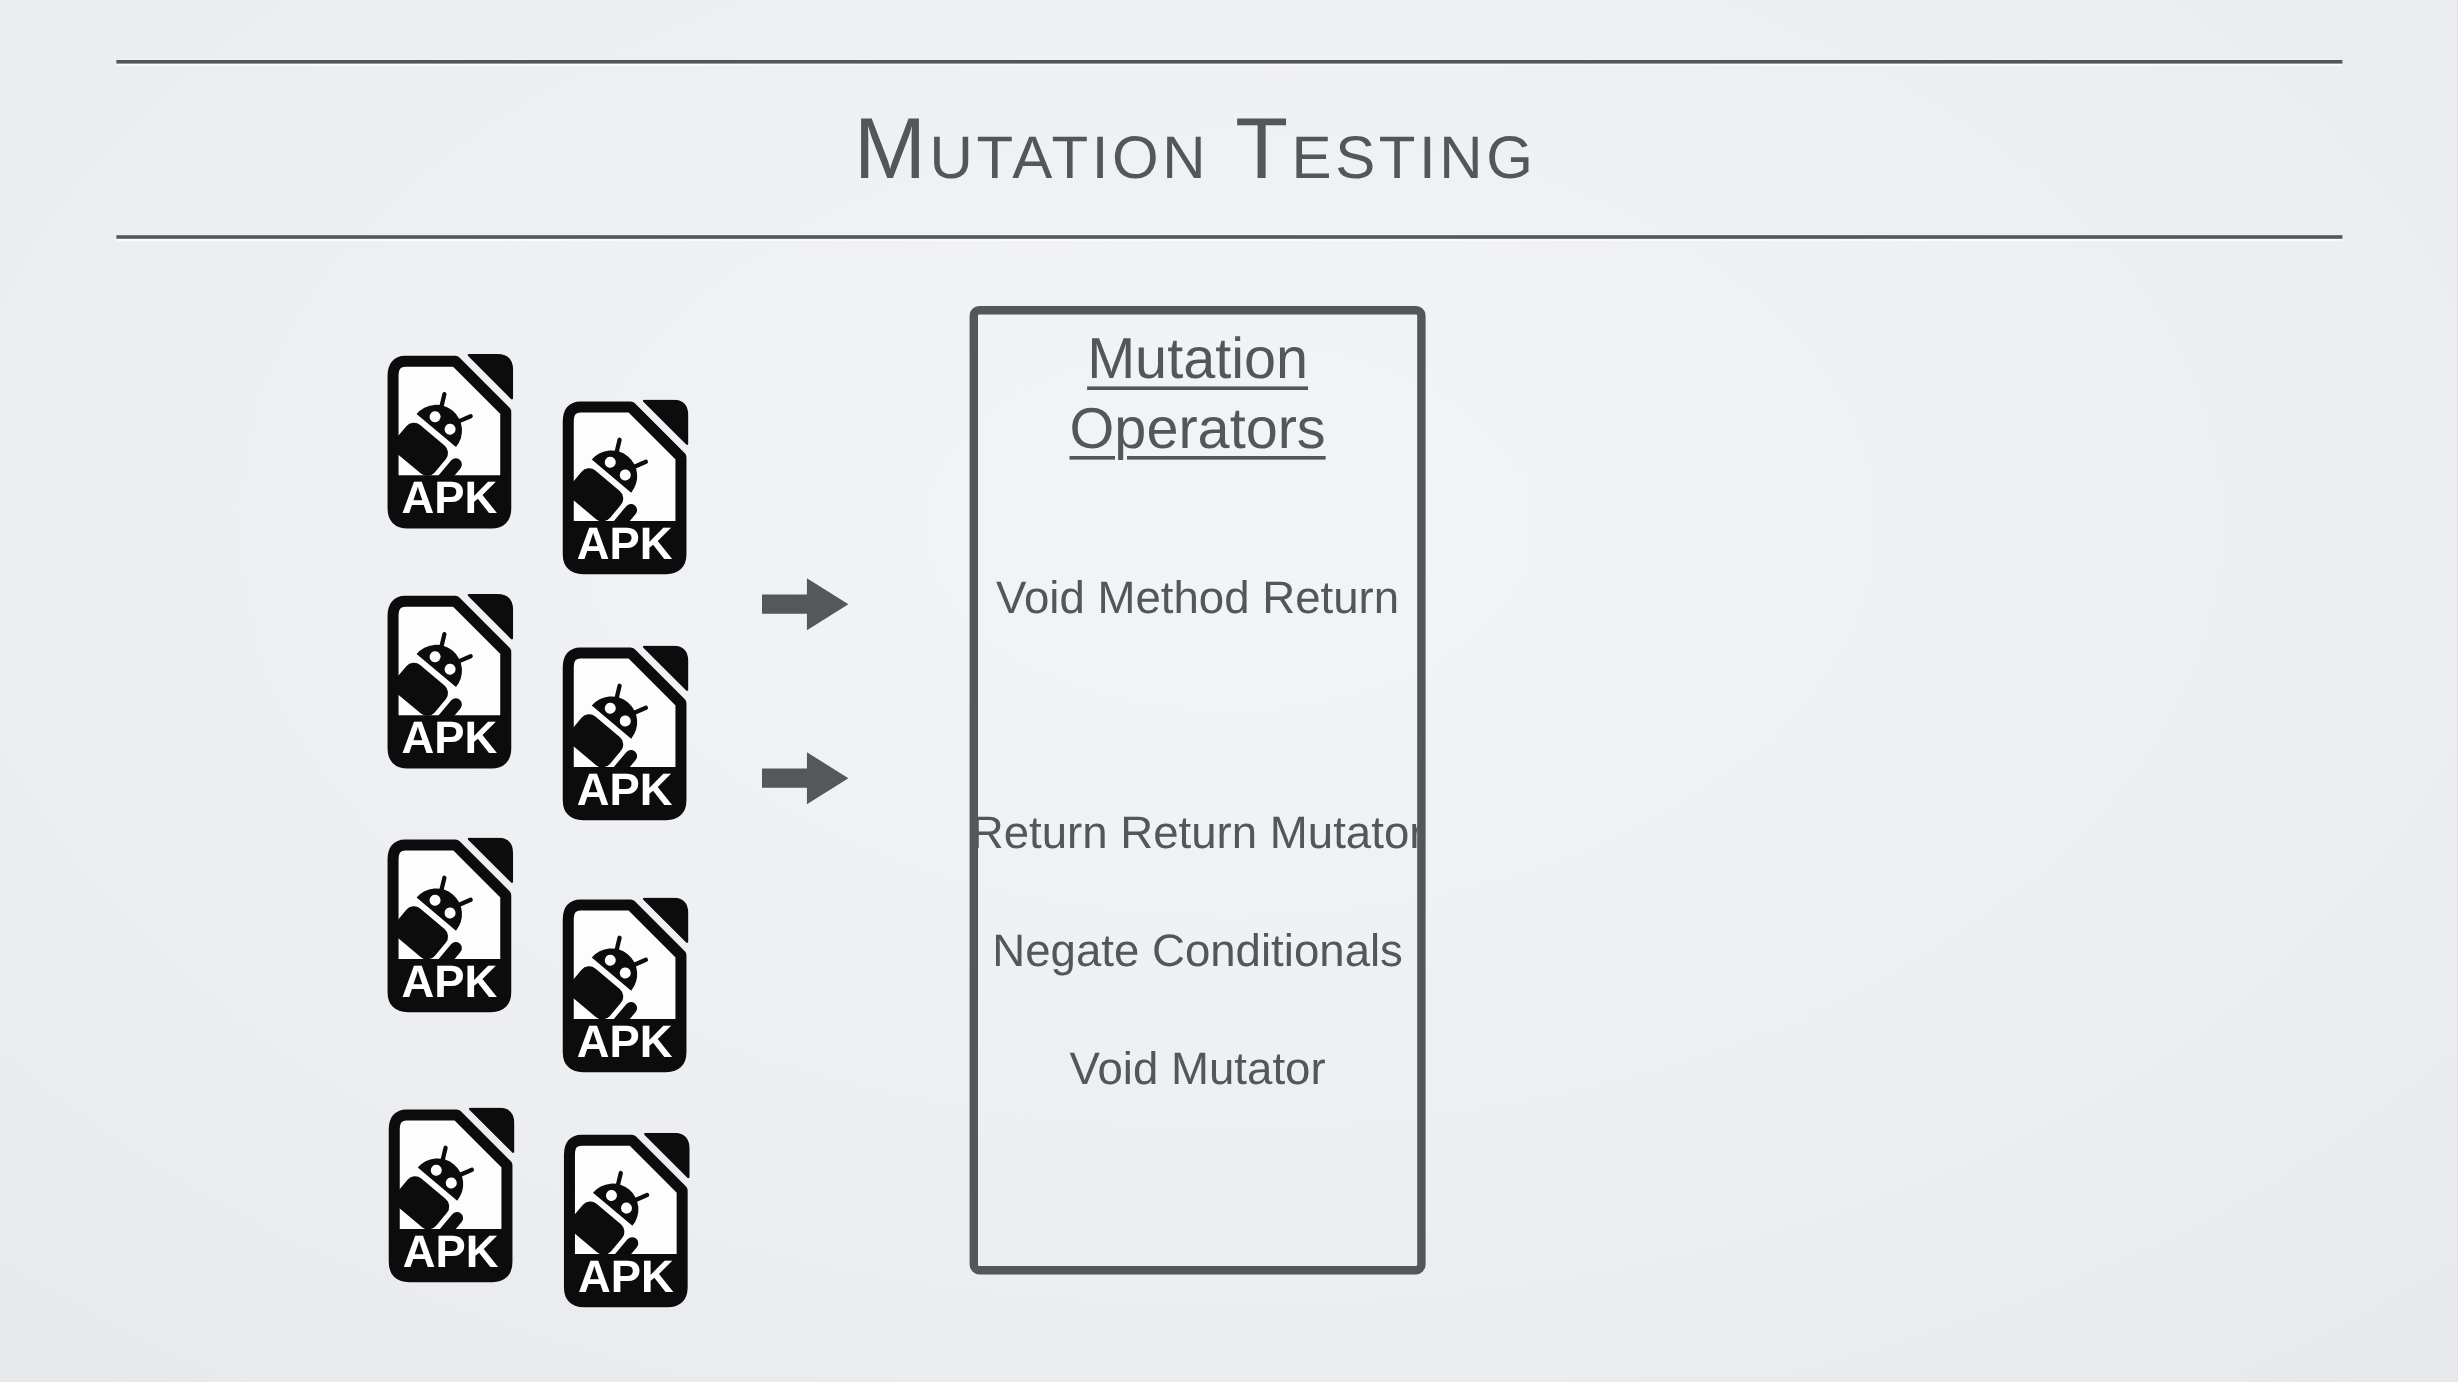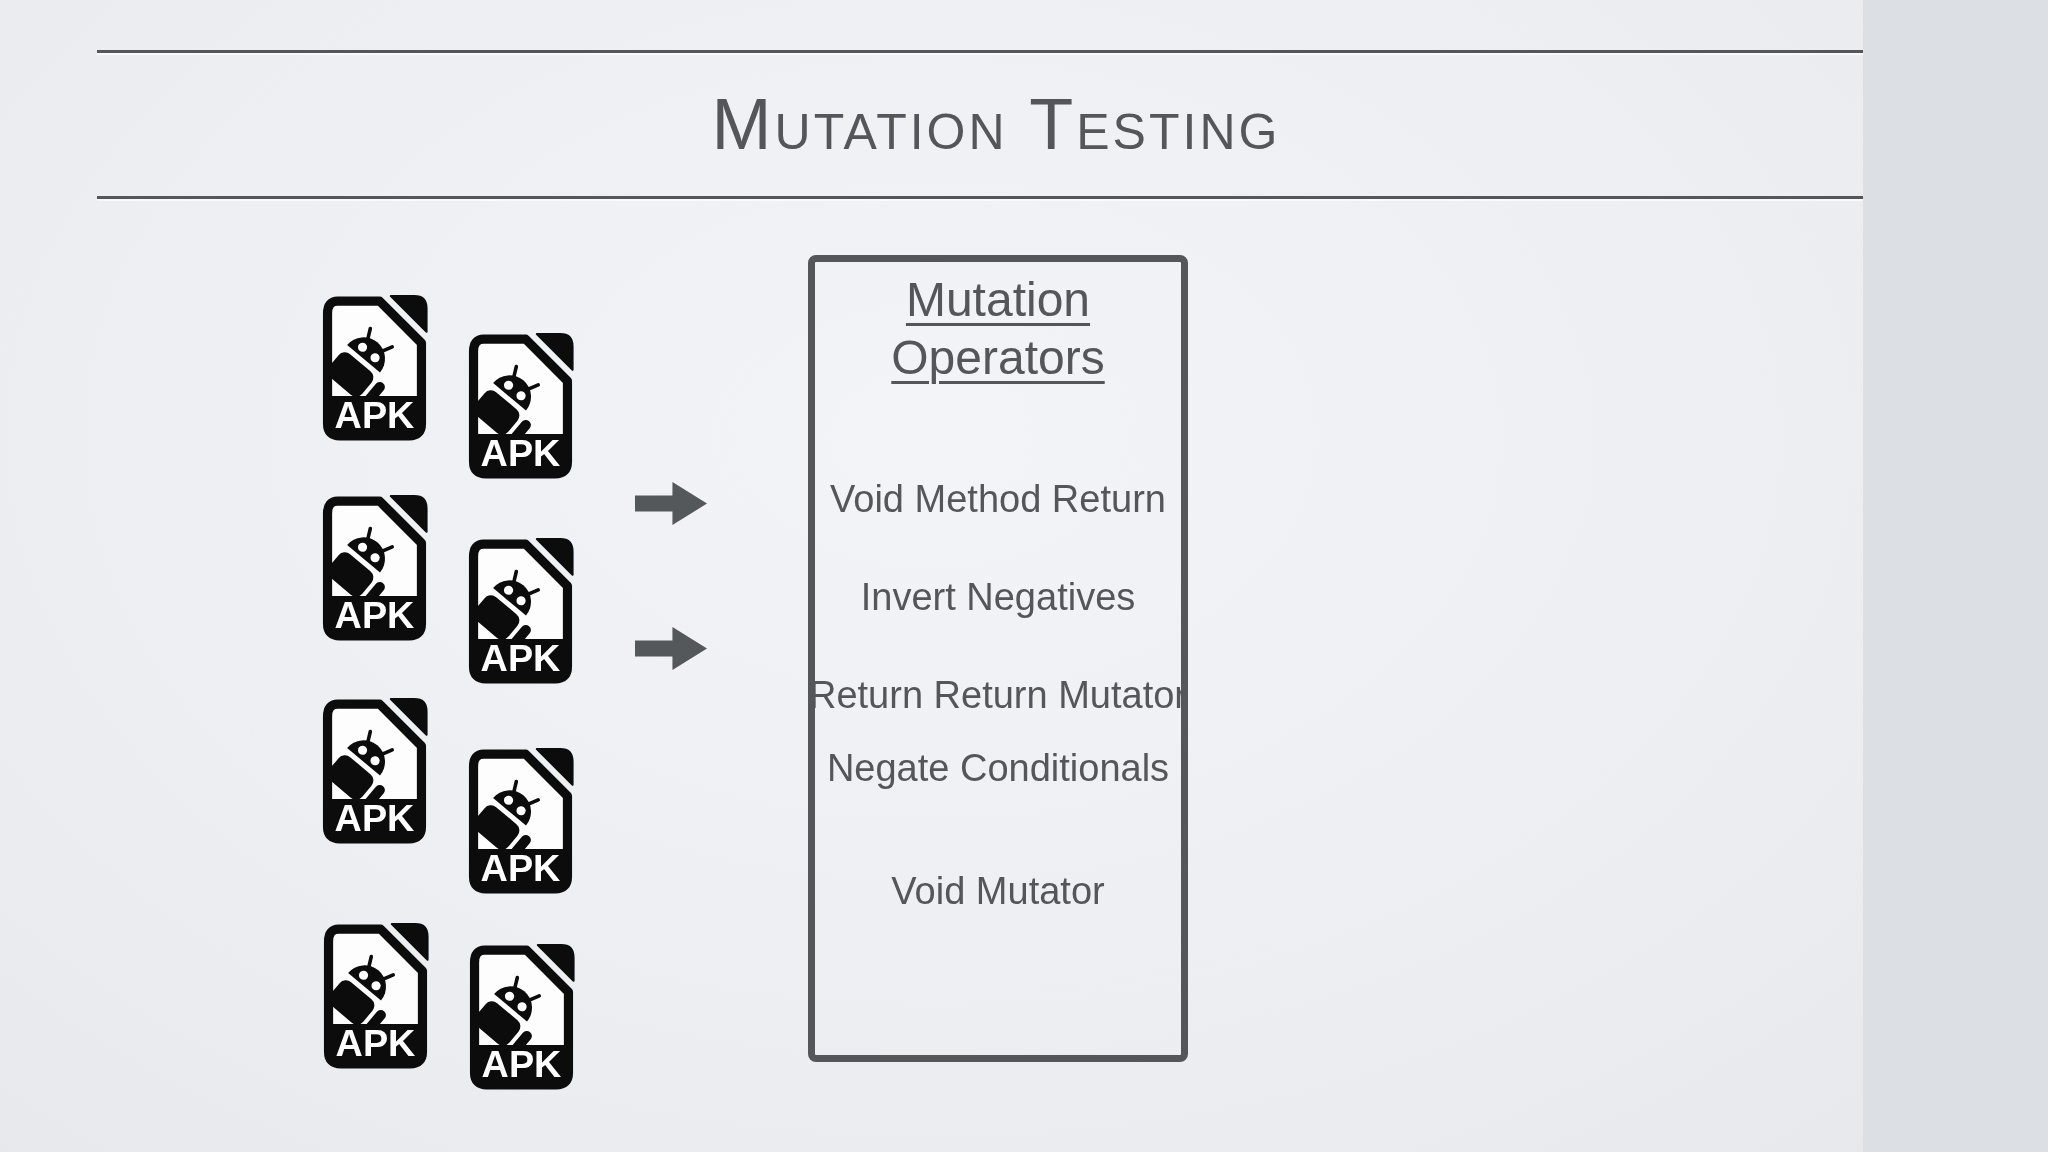--- a/index.html
+++ b/index.html
@@ -3,21 +3,21 @@
 <meta charset="utf-8">
 <style>
   html, body {
     margin: 0;
     padding: 0;
     background: #dcdfe4;
     font-family: "Liberation Sans", sans-serif;
   }
   .slide {
     position: relative;
-    width: 1863px;
+    width: 2048px;
     height: 1152px;
     overflow: hidden;
     background: radial-gradient(120% 130% at 50% 38%, #f3f4f7 0%, #eceef1 40%, #e5e7eb 70%, #d9dce1 100%);
   }
   .divider {
     position: absolute;
     left: 97px;
     width: 1855px;
     height: 3px;
     background: var(--accent, #54565a);
@@ -89,21 +89,21 @@
     text-align: center;
     font-size: 38px;
     line-height: 48px;
     color: var(--accent, #54565a);
     white-space: nowrap;
     font-weight: 400;
   }
   .operator-item.i0 { top: 213px; }
   .operator-item.i1 { top: 311px; }
   .operator-item.i2 { top: 409px; }
-  .operator-item.i3 { top: 482px; }
+  .operator-item.i3 { top: 507px; }
   .operator-item.i4 { top: 605px; }
 
   .defs-holder { position: absolute; width: 0; height: 0; overflow: hidden; }
 </style>
 </head>
 <body>
 
 <div class="slide">
 
   <svg class="defs-holder" aria-hidden="true">
@@ -175,19 +175,18 @@
         <use href="#apk-icon"></use>
       </svg>
   </div>
 
   <div class="flow-arrow a1"></div>
   <div class="flow-arrow a2"></div>
 
   <div class="operators-box">
     <div class="operators-heading">Mutation Operators</div>
     <div class="operator-item i0">Void Method Return</div>
-    <div class="operator-item i1">Invert Negatives</div>
     <div class="operator-item i2">Return Return Mutator</div>
     <div class="operator-item i3">Negate Conditionals</div>
     <div class="operator-item i4">Void Mutator</div>
   </div>
 
 </div>
 
 </body></html>

